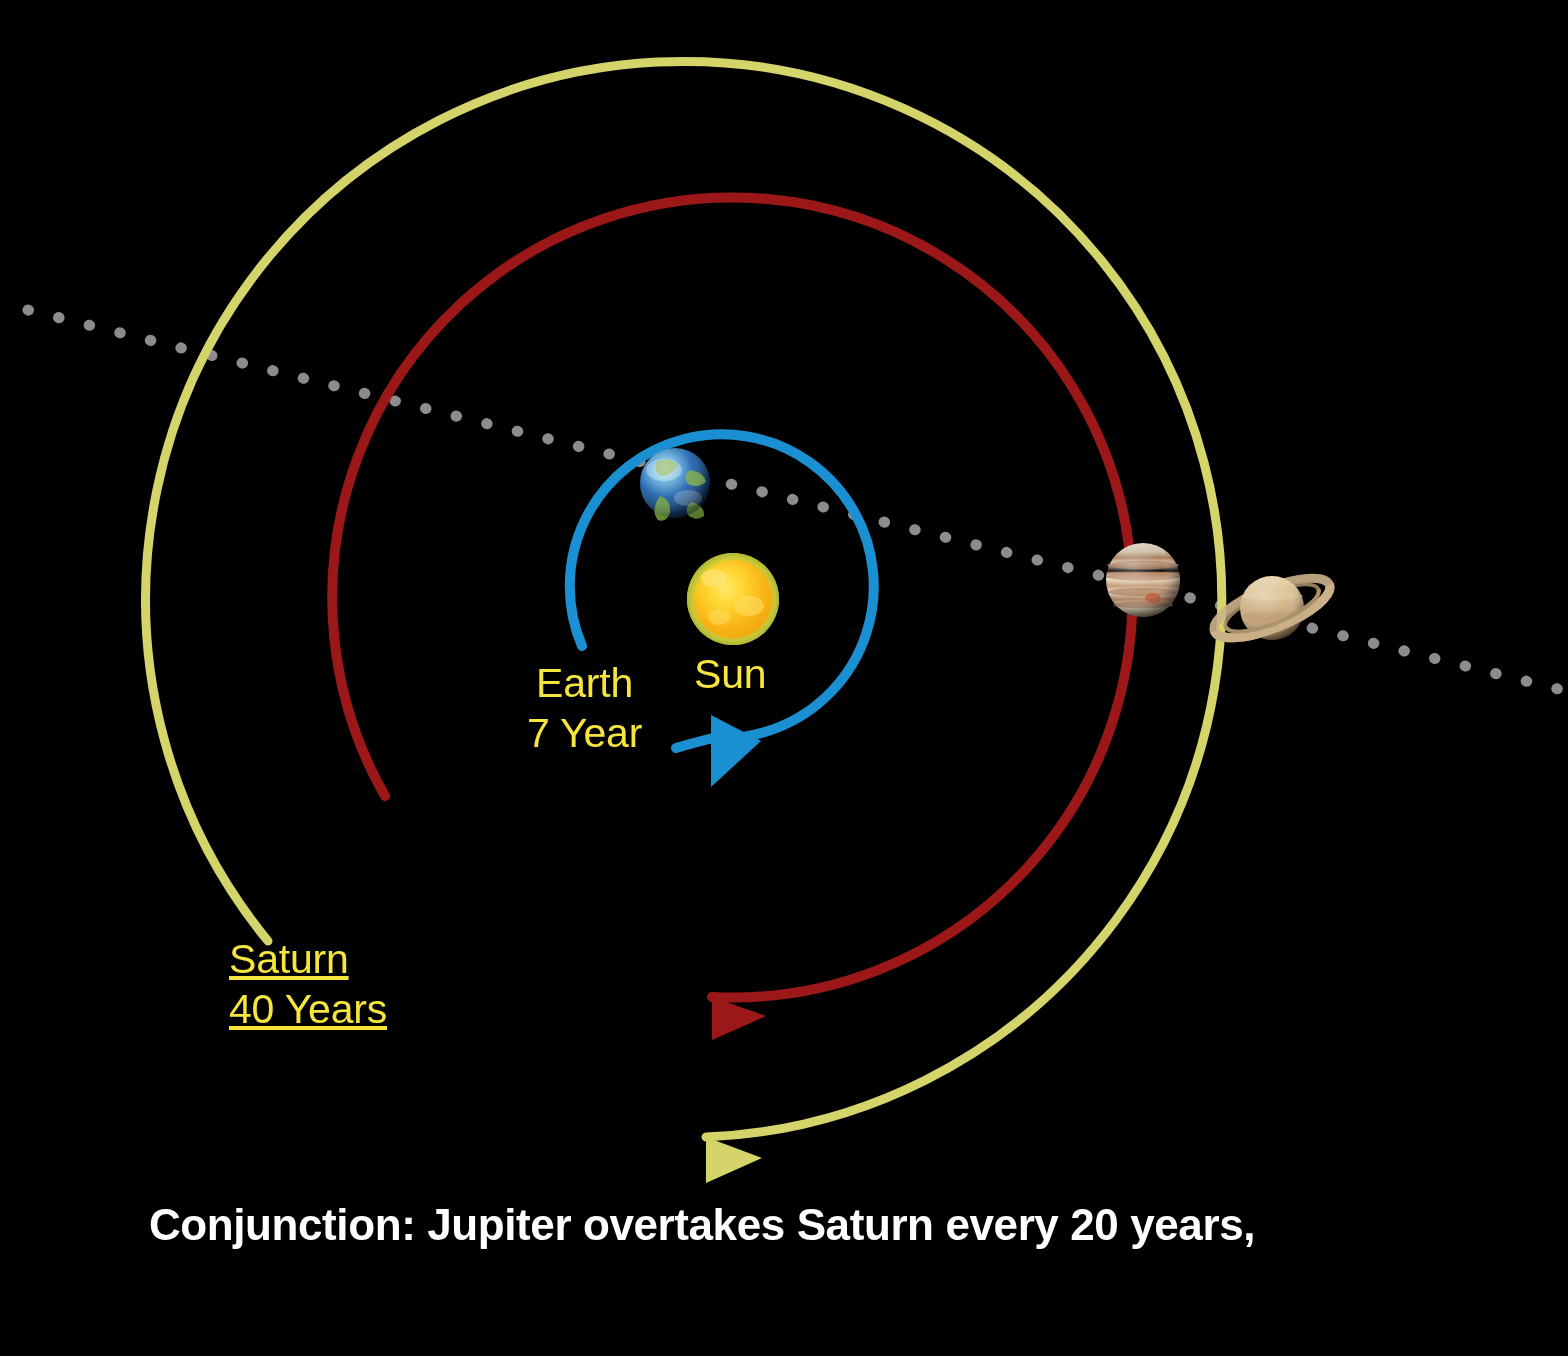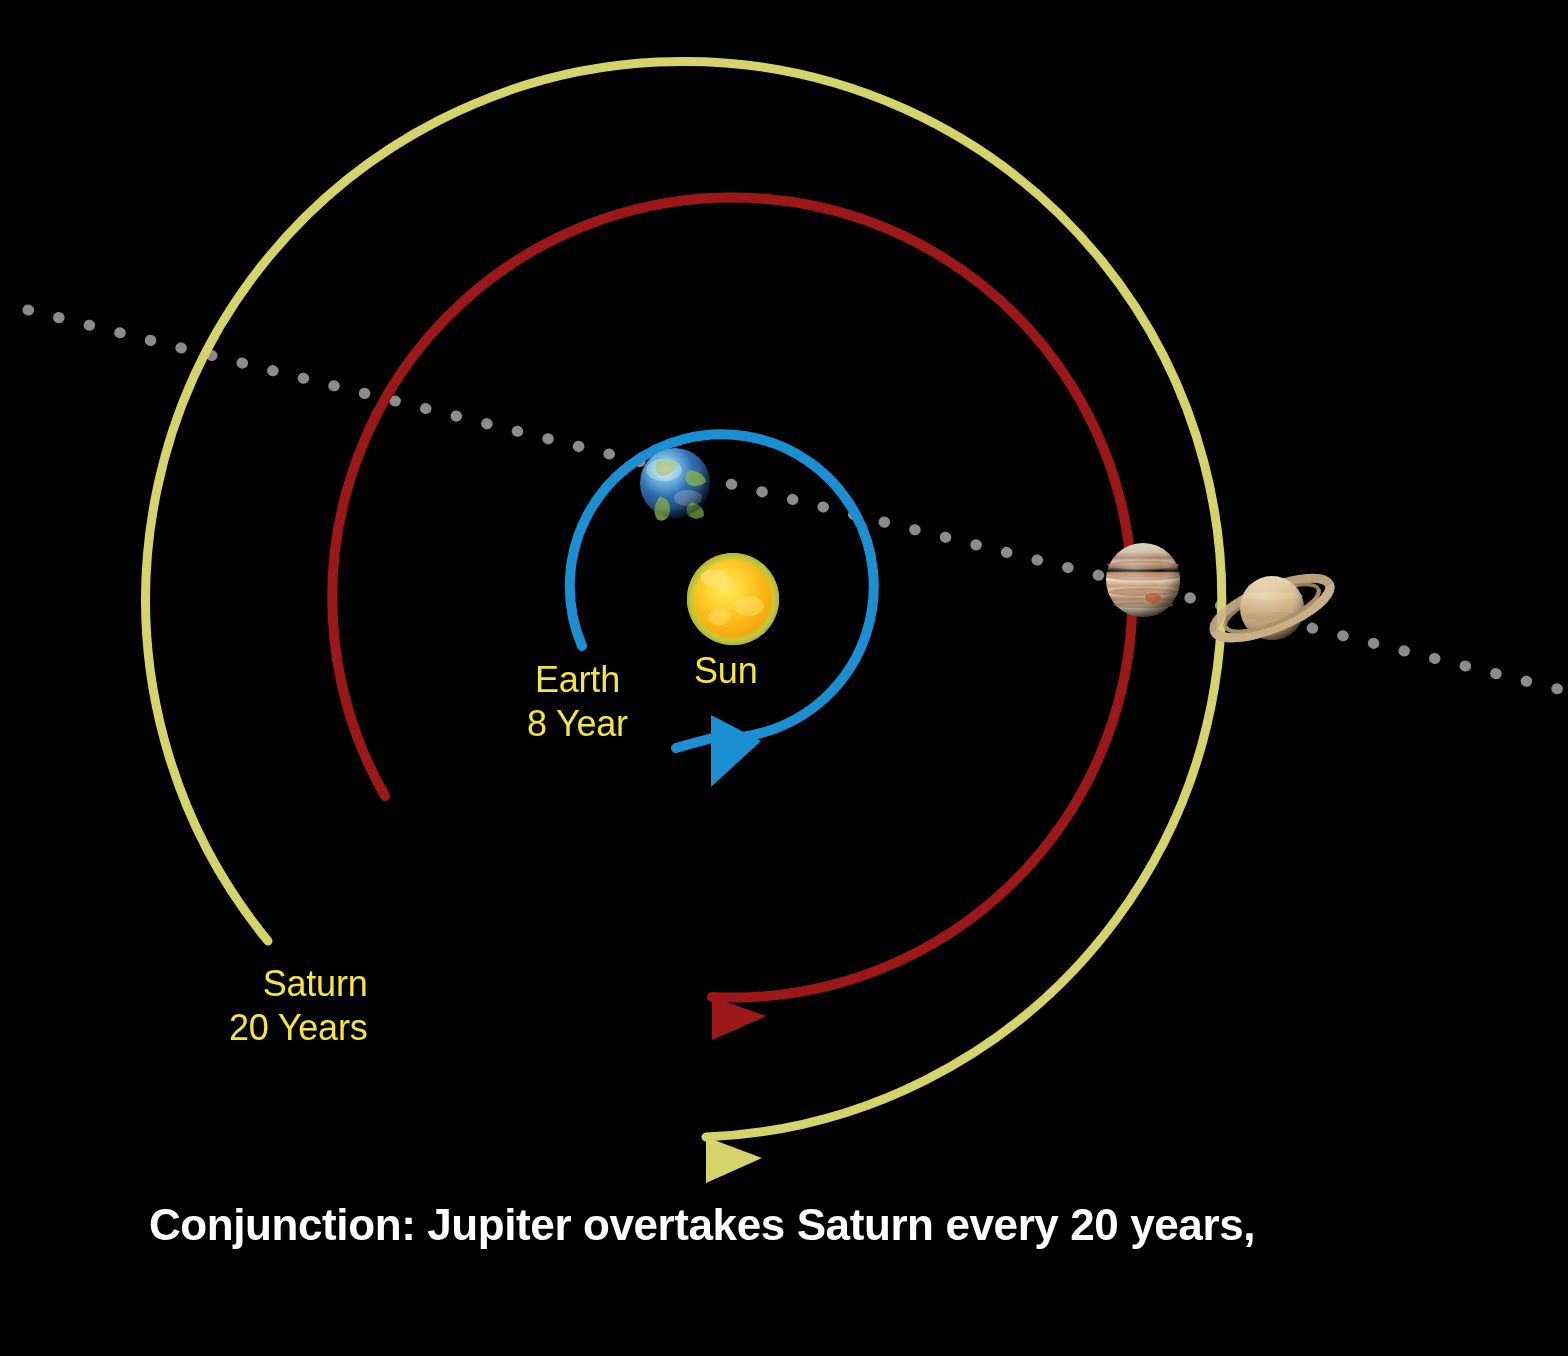--- a/index.html
+++ b/index.html
@@ -24,21 +24,21 @@
     position: absolute;
     left: 0;
     top: 0;
     width: 1568px;
     height: 1356px;
   }
   .orbit-label {
     position: absolute;
     color: #f5e53c;
     font-family: "Liberation Sans", sans-serif;
-    font-size: 36px;
+    font-size: 41px;
     line-height: 1.22;
     letter-spacing: -0.2px;
     white-space: nowrap;
     text-align: center;
     pointer-events: none;
   }
   .orbit-label .lbl-line {
     display: block;
   }
   #label-sun {
@@ -51,22 +51,23 @@
     top: 658px;
     text-align: center;
   }
   #label-jupiter {
     left: 358px;
     top: 802px;
     text-align: center;
   }
   #label-saturn {
     left: 229px;
-    top: 962px;
-    text-align: right;
+    top: 934px;
+    text-align: left;
+    text-decoration: underline;
   }
   #caption {
     position: absolute;
     left: 0;
     top: 1196px;
     width: 1404px;
     text-align: center;
     color: #ffffff;
     font-family: "Liberation Sans", sans-serif;
     font-size: 44px;
@@ -212,26 +213,26 @@
       </g>
     </g>
   </svg>
 
   <div class="orbit-label" id="label-sun">
     <span class="lbl-line">Sun</span>
   </div>
 
   <div class="orbit-label" id="label-earth">
     <span class="lbl-line">Earth</span>
-    <span class="lbl-line">8 Year</span>
+    <span class="lbl-line">7 Year</span>
   </div>
 
 
   <div class="orbit-label" id="label-saturn">
     <span class="lbl-line">Saturn</span>
-    <span class="lbl-line">20 Years</span>
+    <span class="lbl-line">40 Years</span>
   </div>
 
   <div id="caption">
     <span class="cap-line">Conjunction: Jupiter overtakes Saturn every 20 years,</span>
   </div>
 
 </div>
 
 </body></html>

